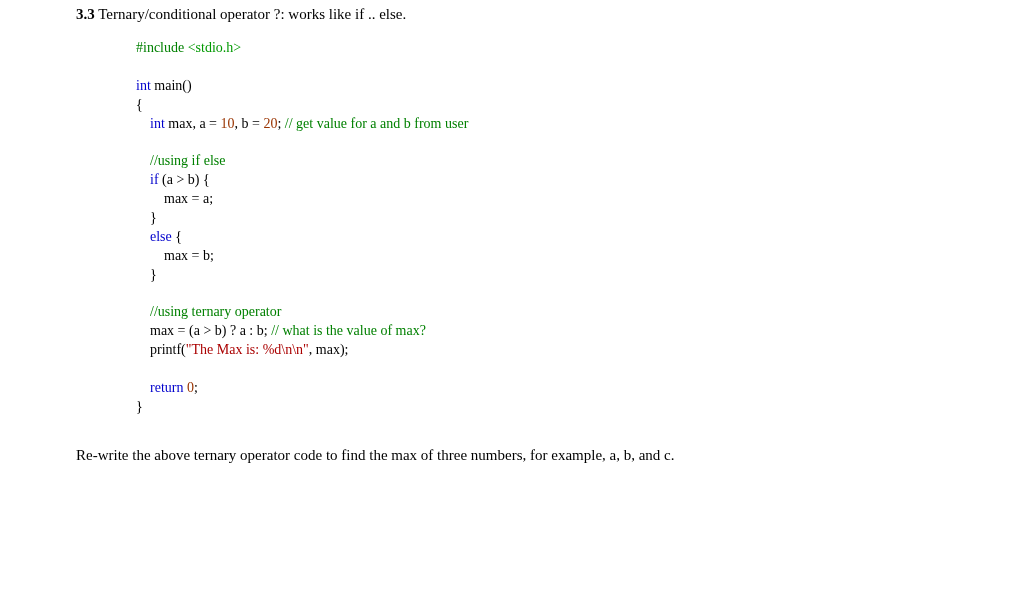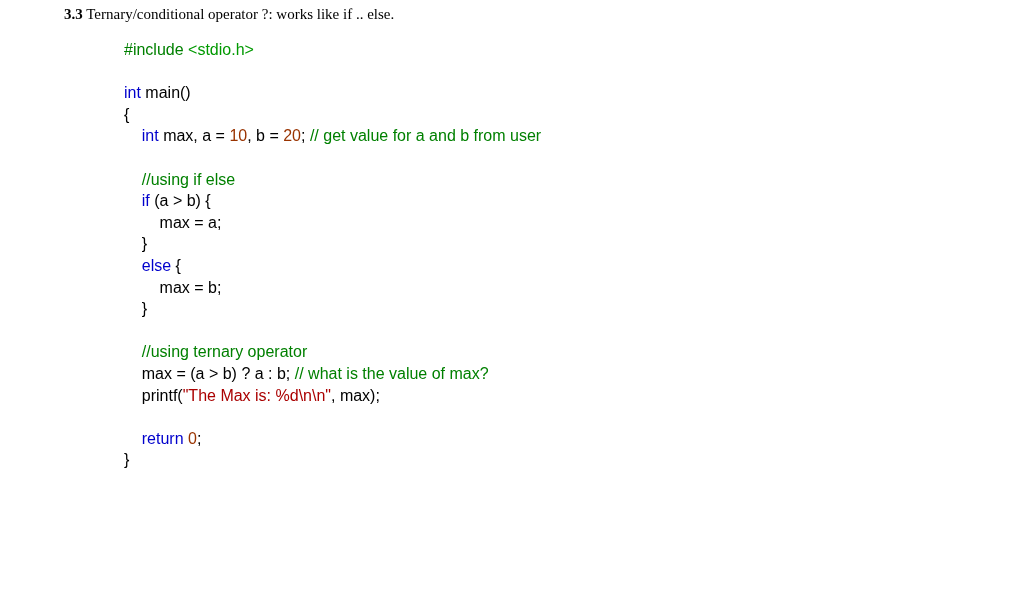--- a/index.html
+++ b/index.html
@@ -8,35 +8,36 @@
     background: #ffffff;
     font-family: "Times New Roman", Times, serif;
     font-size: 15px;
     color: #000000;
     width: 1024px;
     height: 604px;
   }
   .page {
     padding: 0 64px;
     box-sizing: border-box;
+    margin-left: 12px;
   }
   .heading {
     margin-top: 4px;
     line-height: 1.4;
   }
   .heading .num {
     font-weight: bold;
   }
   .intro {
     margin-top: 14px;
     line-height: 1.4;
   }
   .codeblock {
-    font-family: Liberation Sans, sans-serif;
-    font-size: 16px;
+    font-family: Liberation Serif, serif;
+    font-size: 14px;
     white-space: pre;
     line-height: 1.35;
     margin: 14px 0 0 60px;
   }
   .c-green   { color: #008000; }
   .c-litgrn  { color: #009900; }
   .c-blue    { color: #0000cc; }
   .c-brown   { color: #993300; }
   .c-red     { color: #aa0000; }
   .c-black   { color: #000000; }
@@ -69,14 +70,15 @@
 <span class="c-black">        max = b;</span>
 <span class="c-black">    }</span>
 
 <span class="c-green">    //using ternary operator</span>
 <span class="c-black">    max = (a &gt; b) ? a : b; </span><span class="c-green">// what is the value of max?</span>
 <span class="c-black">    printf(</span><span class="c-red">"The Max is: %d\n\n"</span><span class="c-black">, max);</span>
 
 <span class="c-blue">    return</span><span class="c-brown"> 0</span><span class="c-black">;</span>
 <span class="c-black">}</span></div>
 
+  <div class="closing">Re-write the above ternary operator code to find the max of three numbers, for example, a, b, and c.</div>
 
 </div>
 
 </body></html>

